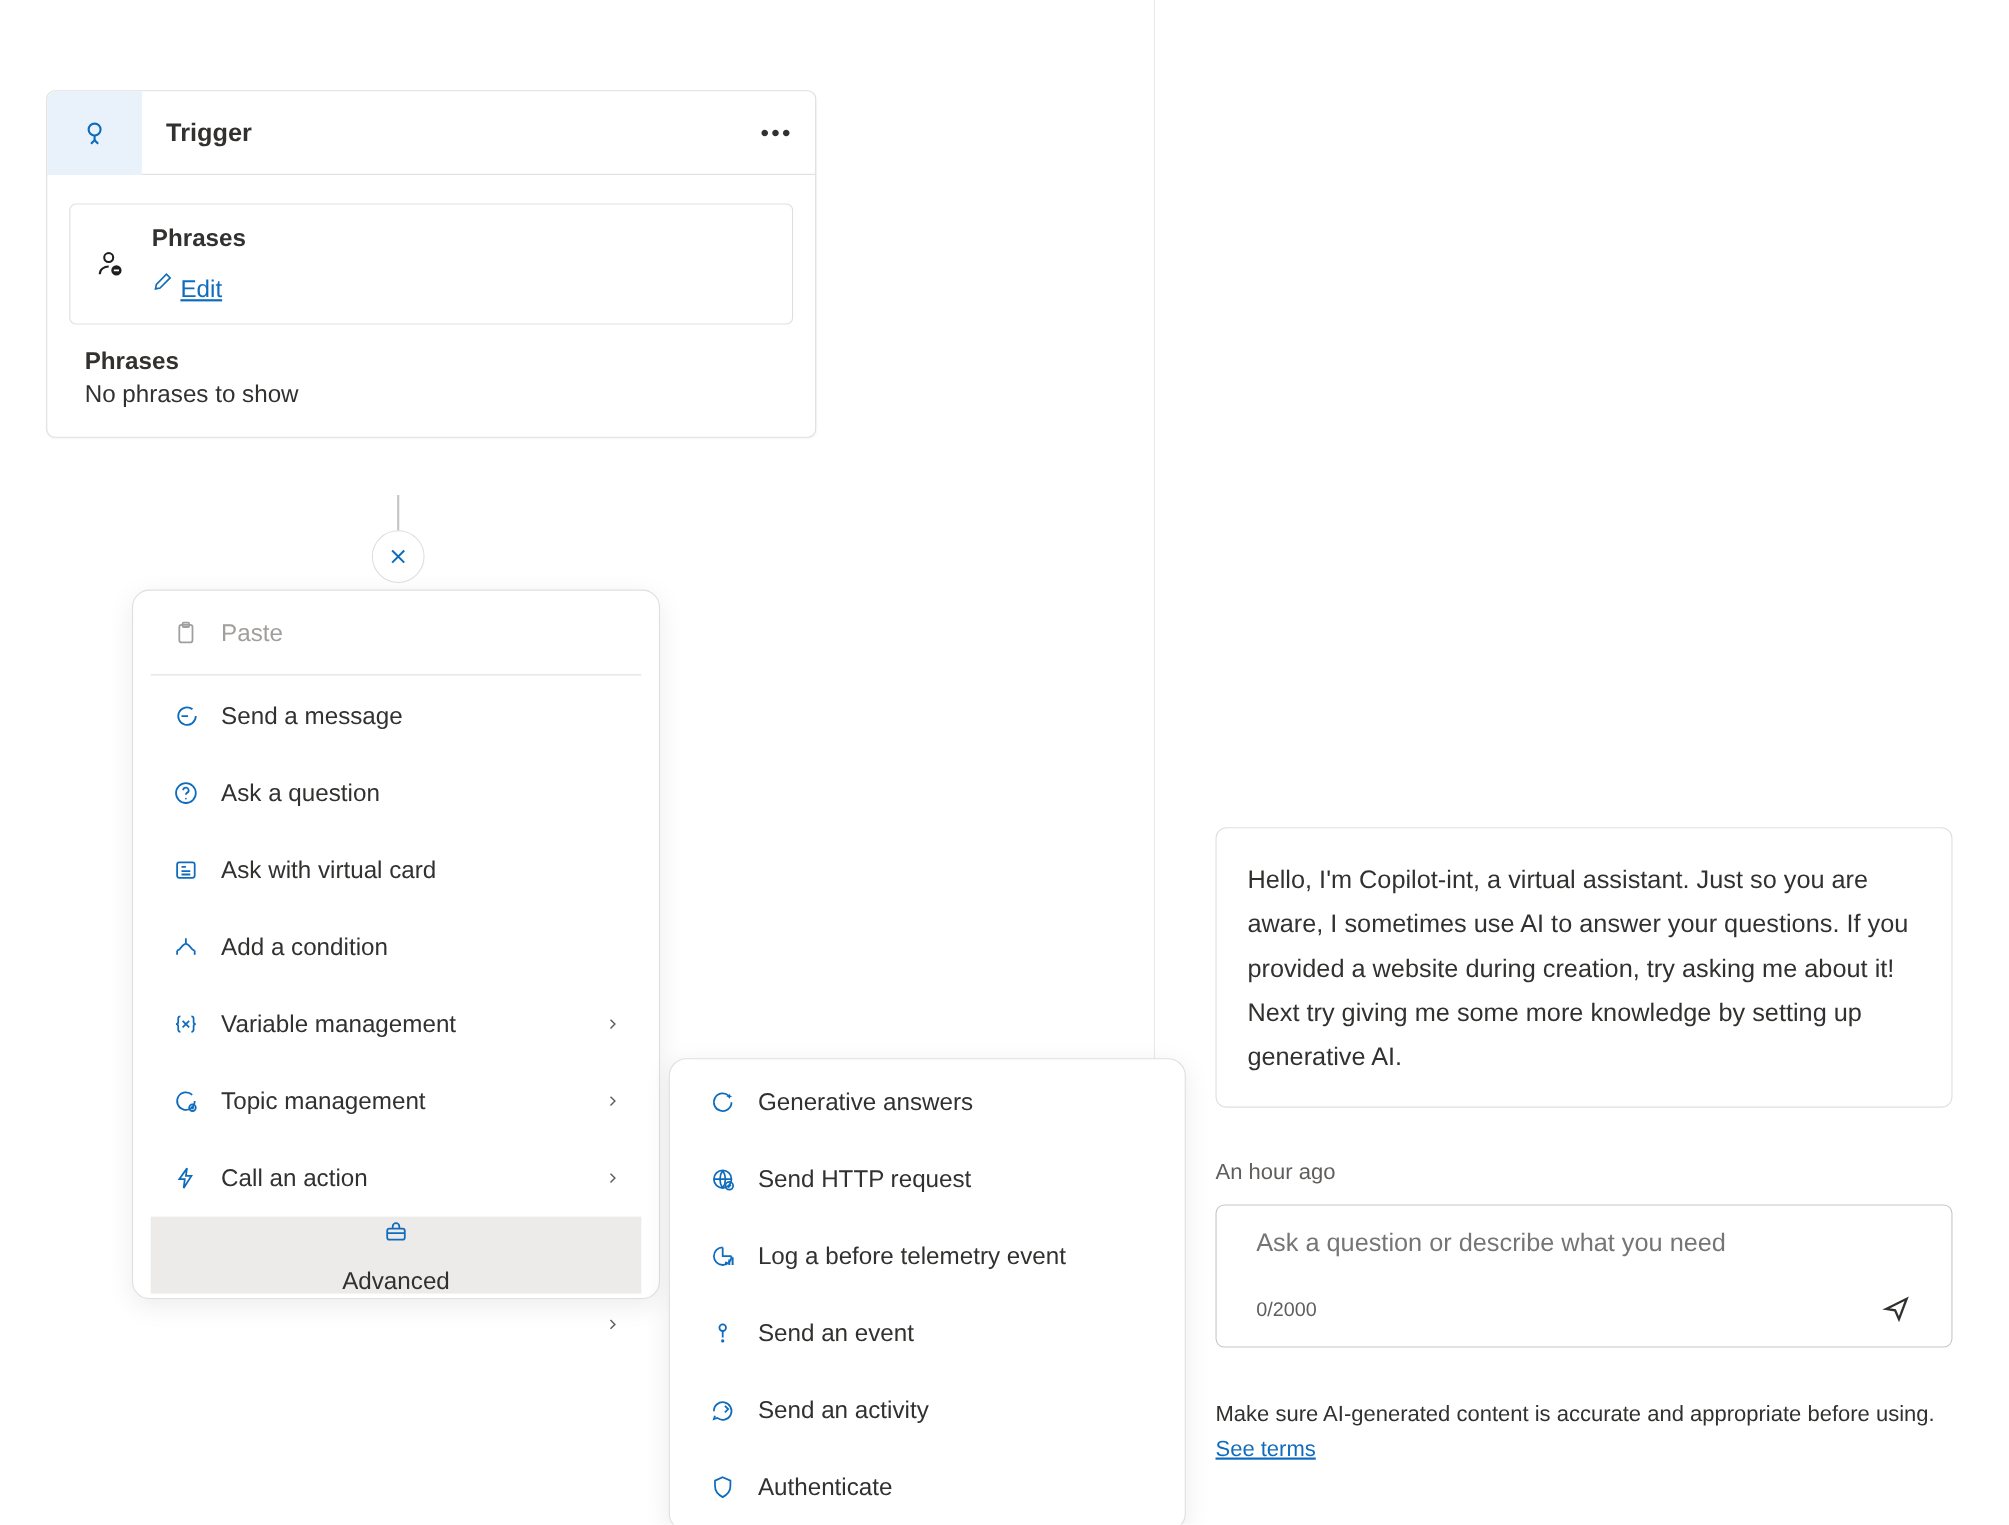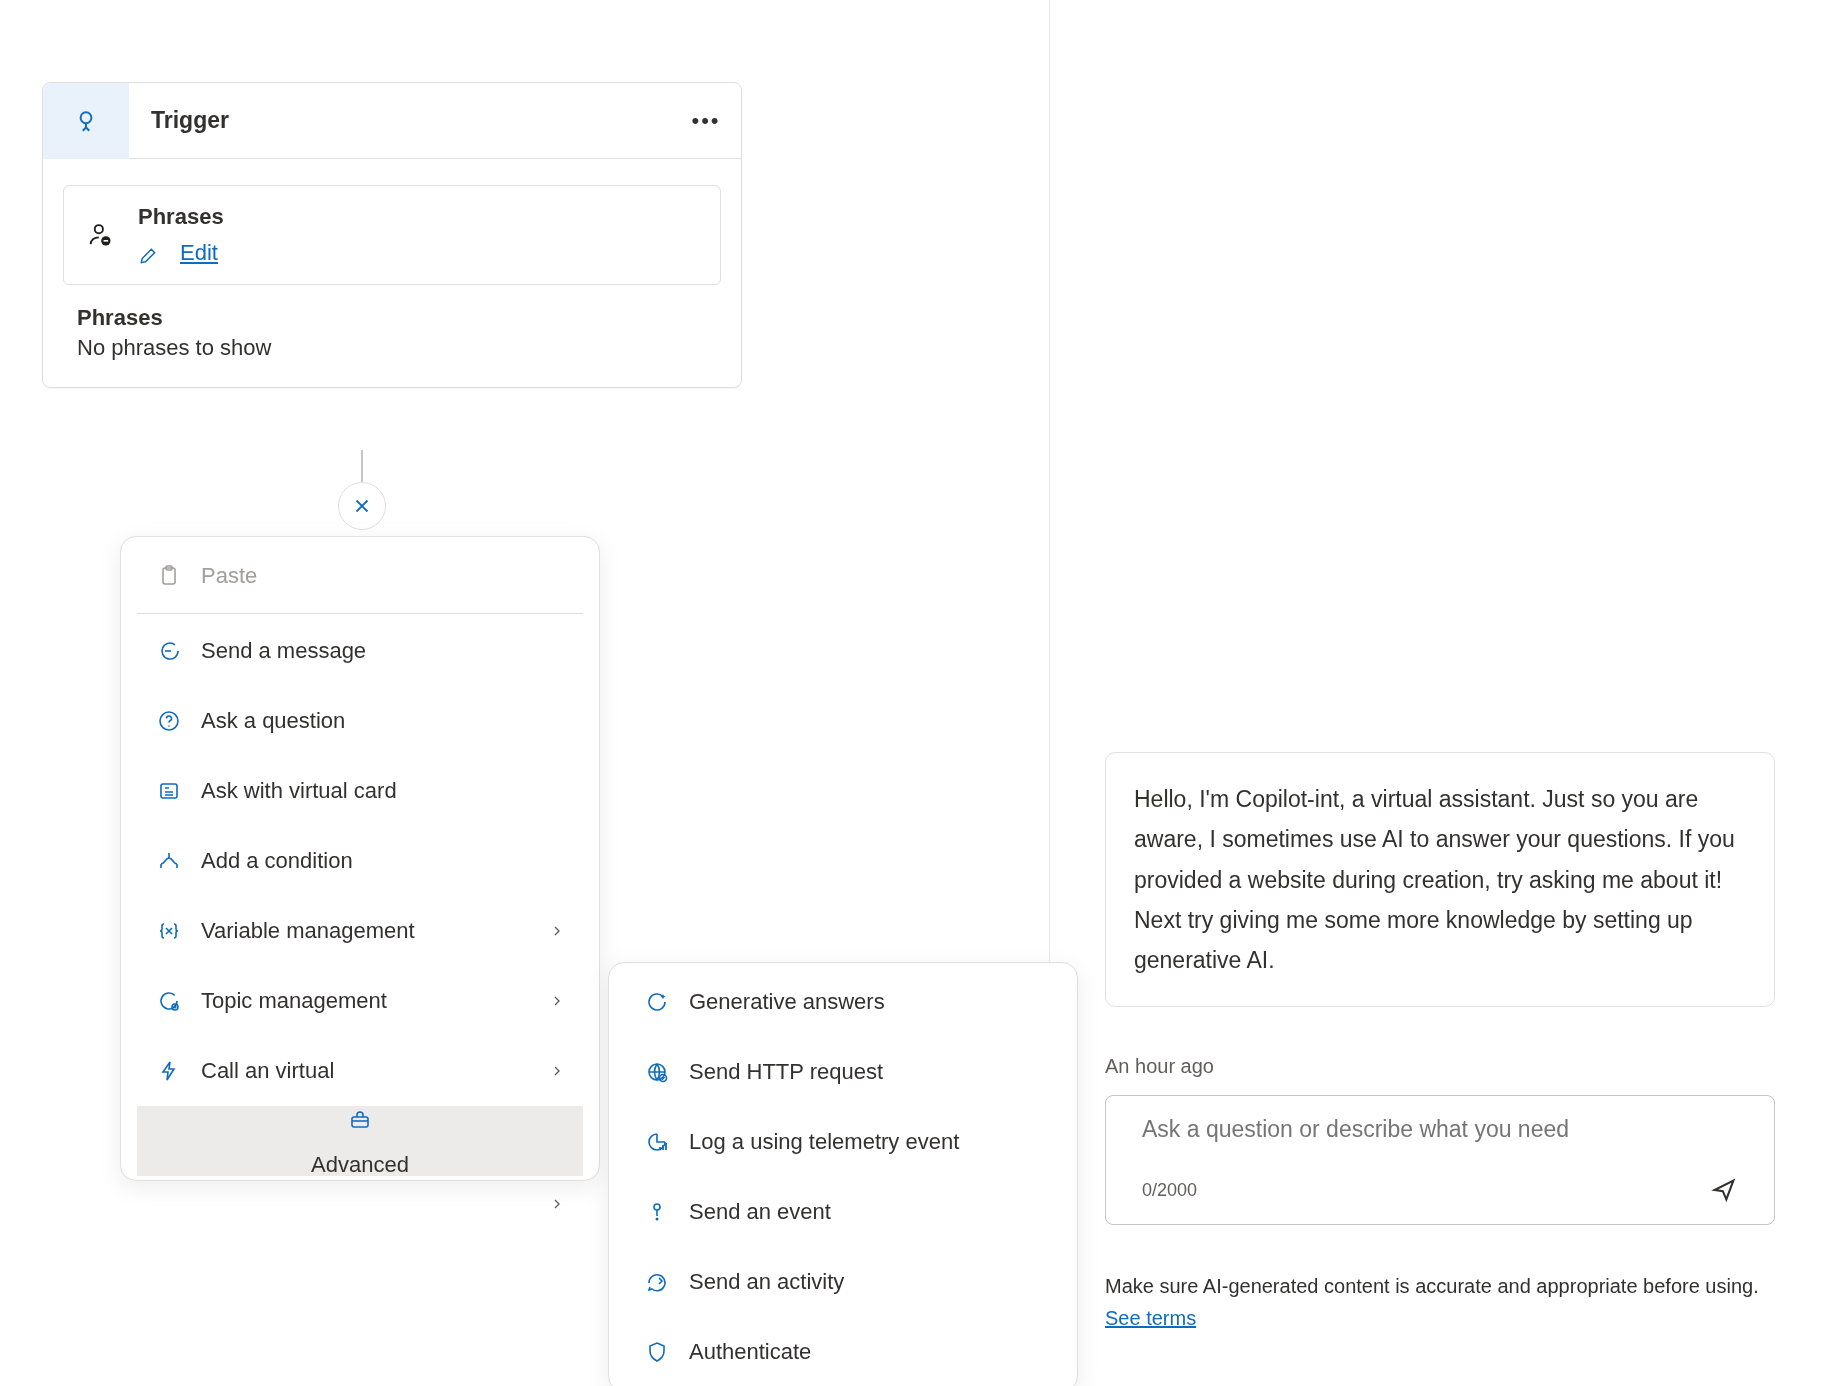--- a/index.html
+++ b/index.html
@@ -202,21 +202,21 @@
       <div class="menu-icon" style="color:#323130">
         <svg width="30" height="30" viewBox="0 0 24 24" fill="none" stroke="#201f1e" stroke-width="1.6">
           <circle cx="11" cy="7" r="3.5"></circle>
           <path d="M4 20 c0-4 3.5-6 7-6"></path>
           <circle cx="17" cy="17" r="4" fill="#201f1e" stroke="none"></circle>
           <path d="M15 17 h4" stroke="#fff" stroke-width="1.4"></path>
         </svg>
       </div>
       <div>
         <div class="phrases-label">Phrases</div>
-        <div style="display:flex;align-items:flex-end;gap:22px;margin-top:6px;">
+        <div style="display:flex;align-items:flex-start;gap:6px;margin-top:16px;">
           <svg width="20" height="20" viewBox="0 0 24 24" fill="none" stroke="#0f6cbd" stroke-width="1.8">
             <path d="M4 20 l1-5 11-11 4 4 -11 11 z"></path>
           </svg>
           <a href="#" class="edit-link">Edit</a>
         </div>
       </div>
     </div>
 
     <div class="phrases-detail">
       <h3>Phrases</h3>
@@ -311,21 +311,21 @@
             <path d="M9 6l6 6-6 6"></path>
           </svg>
       </span>
     </div>
     <div class="menu-item">
       <span class="menu-icon">
         <svg width="24" height="24" viewBox="0 0 24 24" fill="none" stroke="currentColor" stroke-width="1.6">
           <path d="M13 3 L6 13 h5 l-1 8 7-11 h-5 z"></path>
         </svg>
       </span>
-      <span>Call an virtual</span>
+      <span>Call an action</span>
       <span class="menu-chevron">
         <svg width="16" height="16" viewBox="0 0 24 24" fill="none" stroke="currentColor" stroke-width="2">
             <path d="M9 6l6 6-6 6"></path>
           </svg>
       </span>
     </div>
     <div class="menu-item selected">
       <span class="menu-icon">
         <svg width="24" height="24" viewBox="0 0 24 24" fill="none" stroke="currentColor" stroke-width="1.6">
           <rect x="4" y="9" width="16" height="10" rx="2"></rect>
@@ -364,21 +364,21 @@
       <span>Send HTTP request</span>
     </div>
     <div class="menu-item">
       <span class="menu-icon">
         <svg width="24" height="24" viewBox="0 0 24 24" fill="none" stroke="currentColor" stroke-width="1.6">
           <path d="M12 4a8 8 0 1 0 8 8"></path>
             <path d="M12 4v8h8"></path>
             <path d="M15 17v3 M18 15v5 M21 13v7" stroke-width="1.8"></path>
         </svg>
       </span>
-      <span>Log a using telemetry event</span>
+      <span>Log a before telemetry event</span>
     </div>
     <div class="menu-item">
       <span class="menu-icon">
         <svg width="24" height="24" viewBox="0 0 24 24" fill="none" stroke="currentColor" stroke-width="1.6">
           <circle cx="12" cy="7" r="3"></circle>
             <path d="M12 10v6"></path>
             <circle cx="12" cy="19" r="1.5" fill="currentColor" stroke="none"></circle>
         </svg>
       </span>
       <span>Send an event</span>

